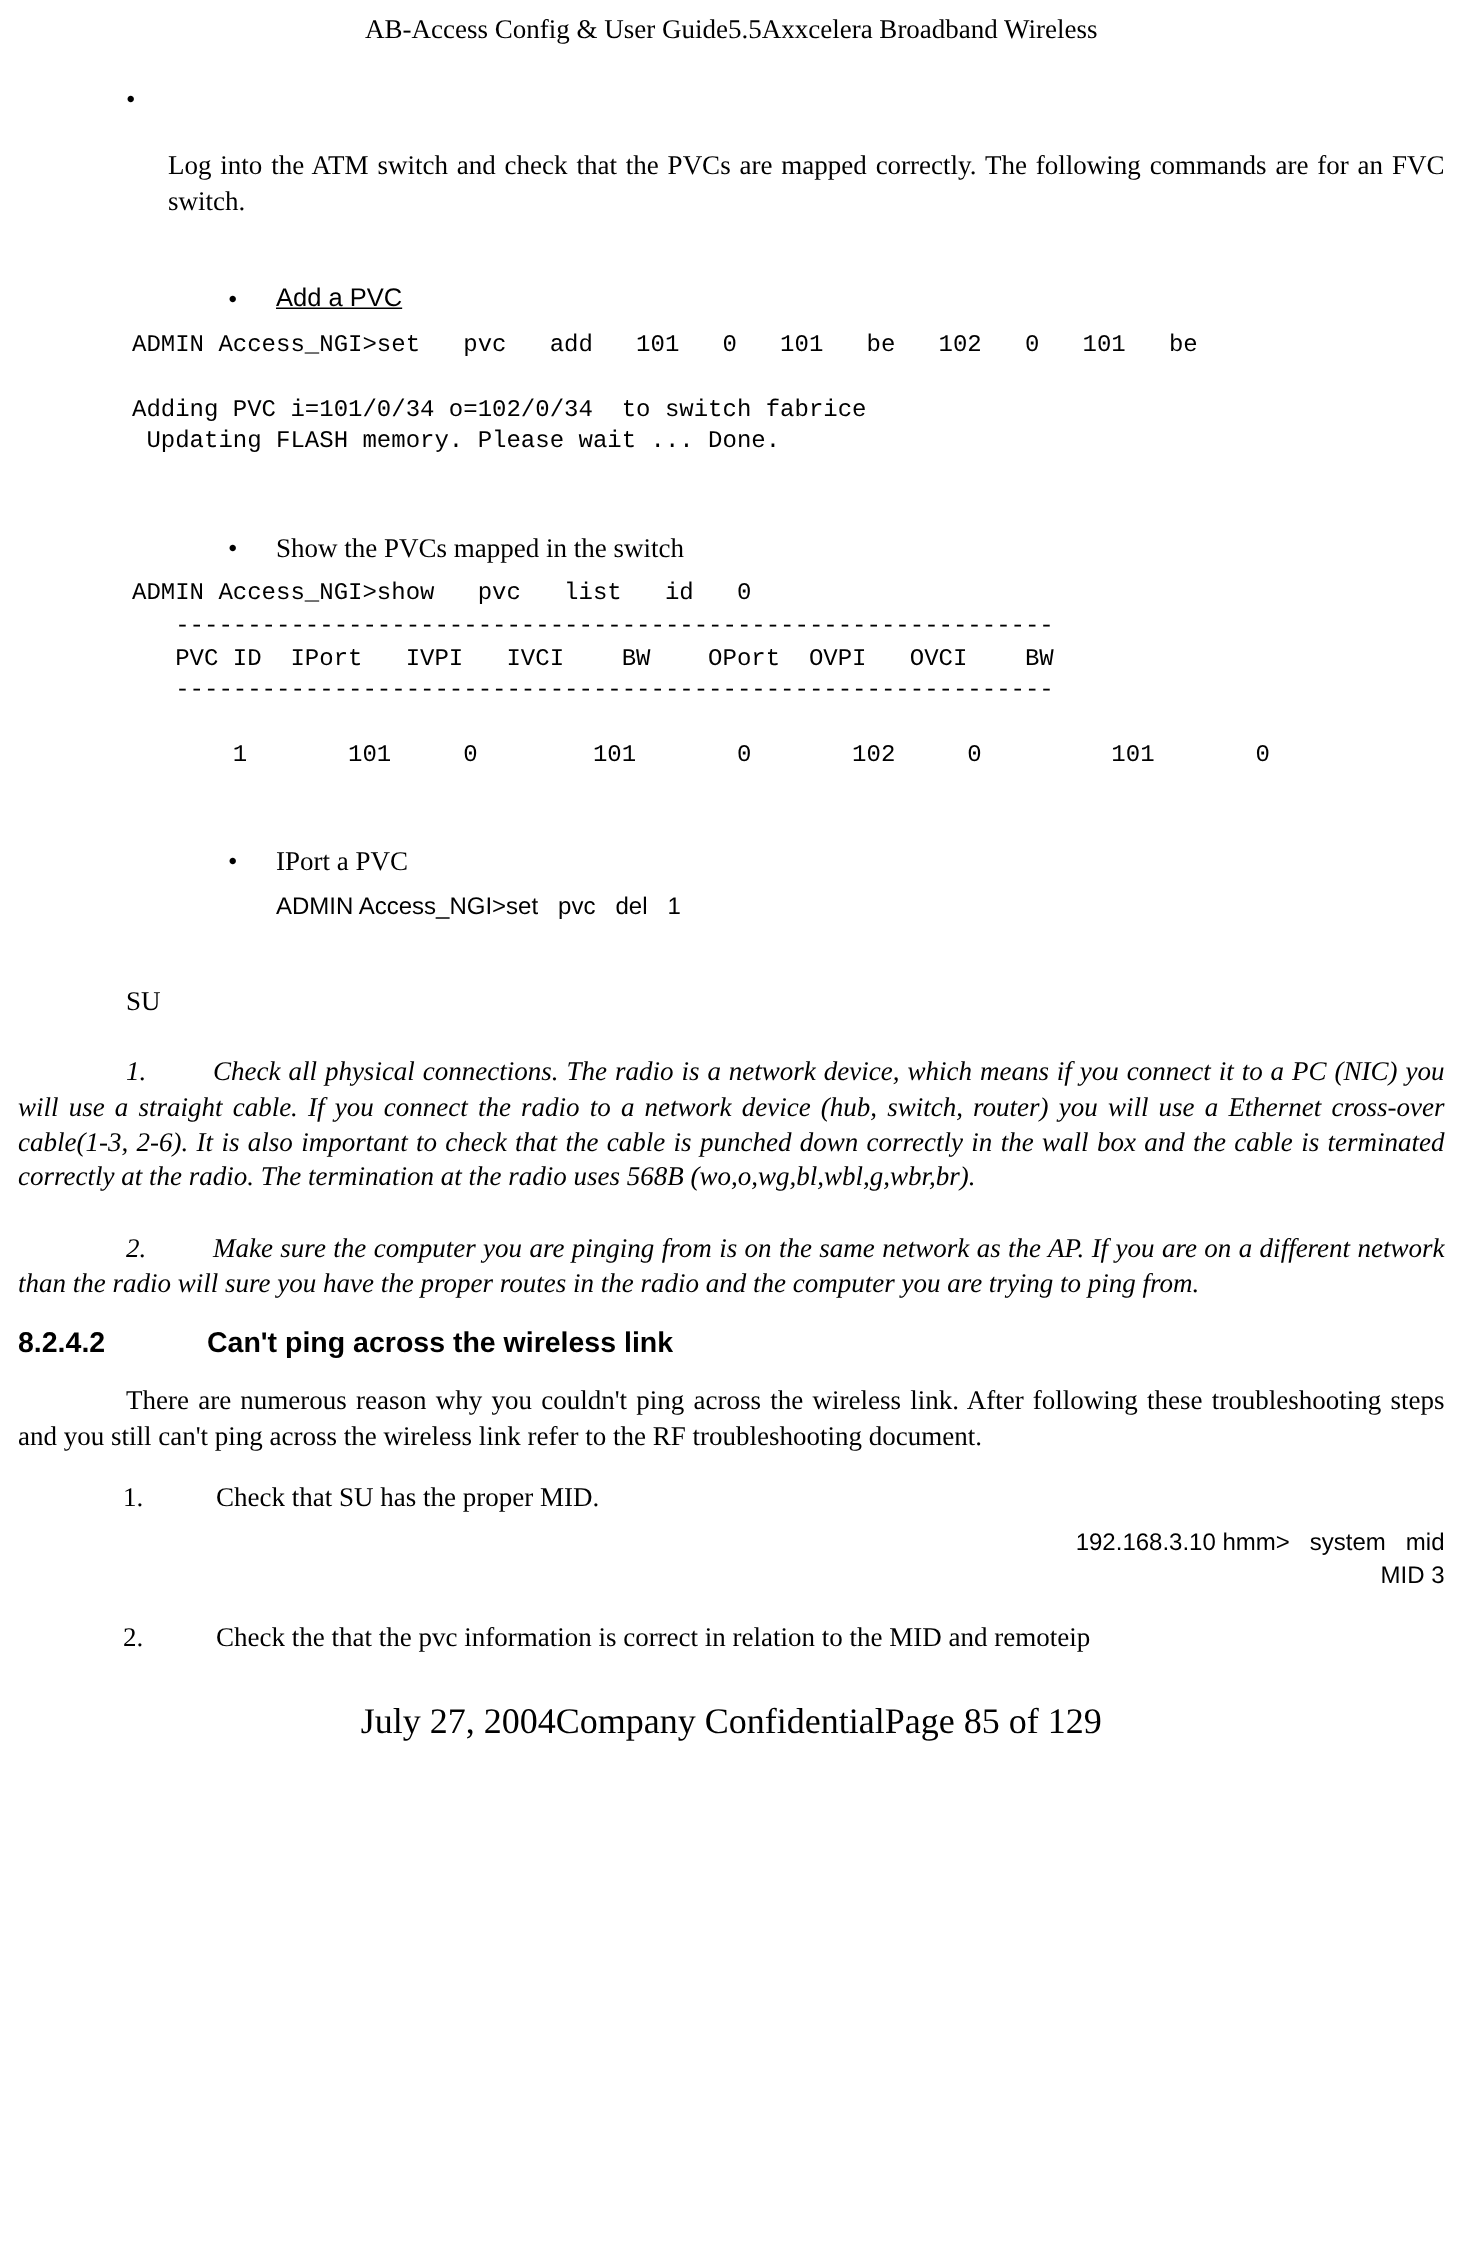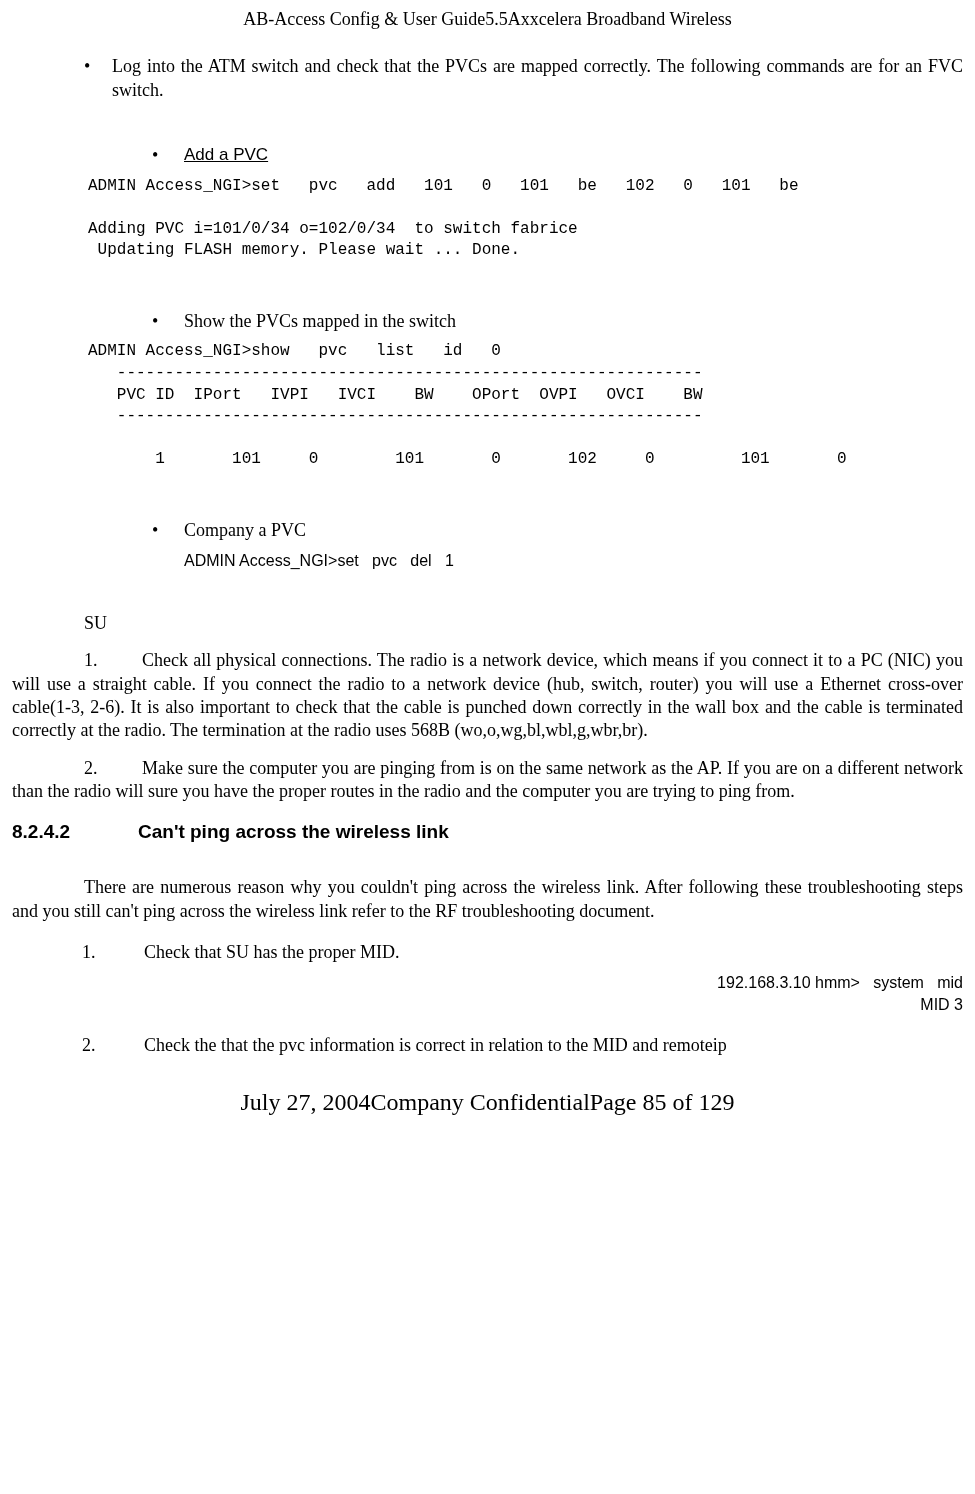--- a/index.html
+++ b/index.html
@@ -31,20 +31,21 @@
       display: flex;
       margin-left: 72px;
       margin-bottom: 6px;
     }
     .bullet-main .dot {
       width: 28px;
     }
     .bullet-main .txt {
       flex: 1;
       text-align: justify;
+      margin-top: 44px;
     }
     .bullet-sub {
       display: flex;
       margin-left: 140px;
       margin-top: 14px;
     }
     .bullet-sub .dot {
       width: 32px;
     }
     .sans-bullet .txt {
@@ -71,21 +72,22 @@
       margin-top: 8px;
       white-space: pre;
       line-height: 1.35;
     }
     .su-heading {
       margin-left: 72px;
       margin-top: 40px;
     }
     .numbered-para {
       text-align: justify;
-      margin-top: 14px;
+      margin-top: 24px;
+      font-style: italic;
     }
     .num-indent {
       display: inline-block;
       width: 72px;
     }
     .num-label {
       display: inline-block;
       width: 58px;
     }
     .subheading {
@@ -93,21 +95,21 @@
       font-weight: bold;
       font-size: 19px;
       margin-top: 16px;
       display: flex;
     }
     .subheading .num {
       width: 126px;
     }
     .body-para {
       text-align: justify;
-      margin-top: 32px;
+      margin-top: 14px;
     }
     .body-para .first-indent {
       display: inline-block;
       width: 72px;
     }
     .numbered-item {
       margin-top: 18px;
       display: flex;
     }
     .numbered-item .ind {
@@ -165,21 +167,21 @@
    -------------------------------------------------------------
    PVC ID  IPort   IVPI   IVCI    BW    OPort  OVPI   OVCI    BW
    -------------------------------------------------------------
 
        1       101     0        101       0       102     0         101       0</div>
 
   <div class="spacer-lg"></div>
 
   <div class="bullet-sub times-bullet">
     <span class="dot">•</span>
-    <span class="txt">Company a PVC</span>
+    <span class="txt">IPort a PVC</span>
   </div>
   <div class="mono-block-indent">ADMIN Access_NGI&gt;set   pvc   del   1</div>
 
   <div class="su-heading">SU</div>
 
   <div class="numbered-para">
     <span class="num-indent"></span><span class="num-label">1.</span><span>Check all physical connections. The radio is a network device, which means if you connect it to a PC (NIC) you will use a straight cable. If you  connect the radio to a network device (hub, switch, router) you will use a Ethernet cross-over cable(1-3, 2-6). It is also important to check that the cable is punched down correctly in the wall box and the cable is terminated correctly at the radio. The termination at the radio uses 568B (wo,o,wg,bl,wbl,g,wbr,br).</span>
   </div>
 
   <div class="numbered-para">

